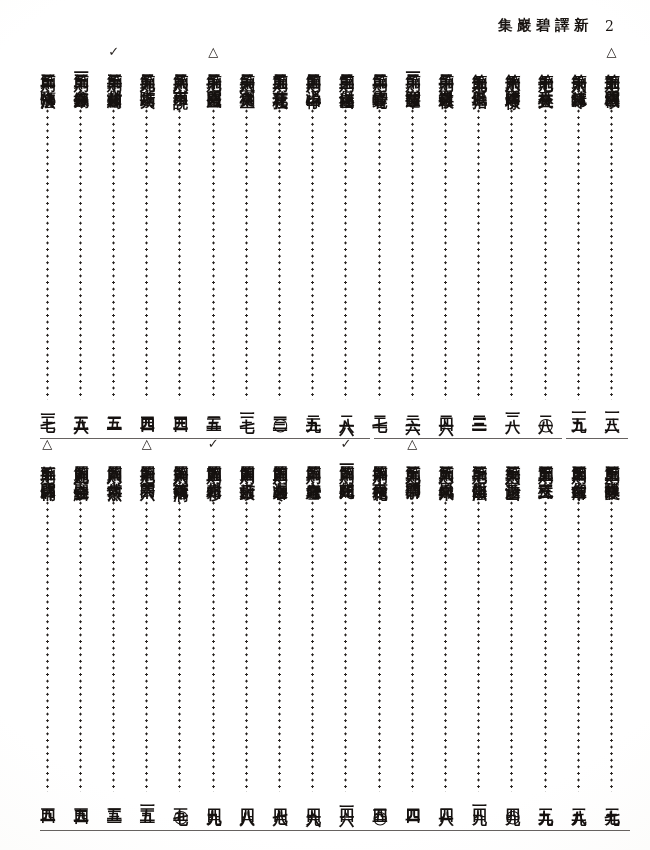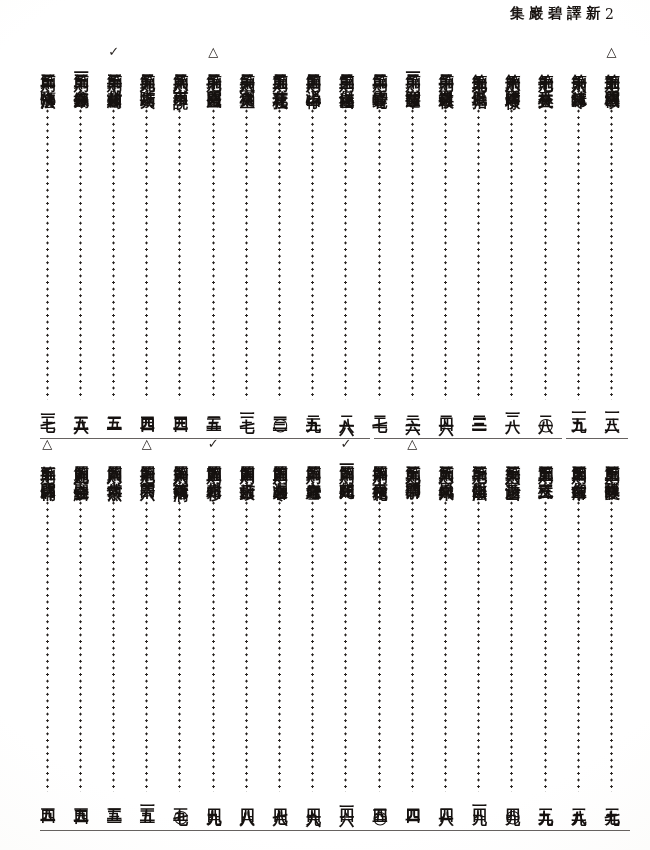--- a/index.html
+++ b/index.html
@@ -22,24 +22,25 @@
     inset: 0;
     width: 650px;
     height: 850px;
     background:
       radial-gradient(ellipse 120% 90% at 50% 45%, #ffffff 60%, #f7f6f3 100%);
   }
 
   
   .header {
     position: absolute;
-    top: 4px;
+    top: 16px;
     right: 36px;
     display: flex;
     align-items: center;
+    gap: 12px;
   }
   .header-title {
     font-size: 14.5px;
     letter-spacing: 4.5px;
     color: #1a1512;
     white-space: nowrap;
     font-weight: 600;
   }
   .header-page {
     font-size: 14px;

